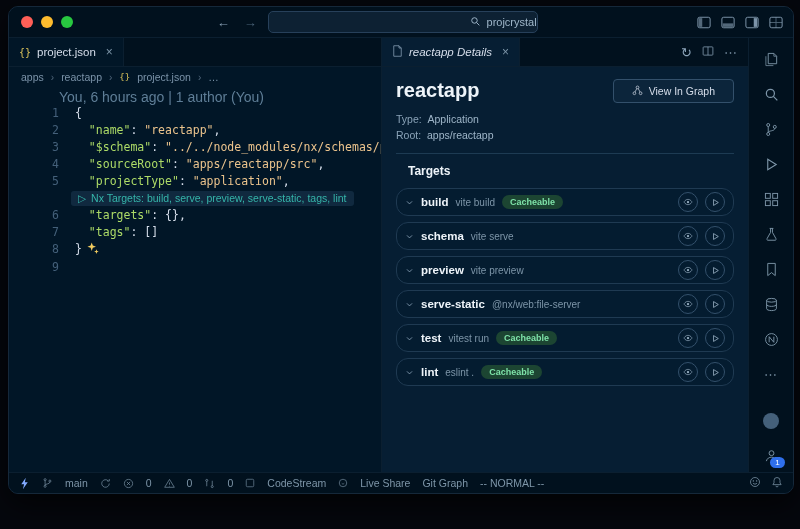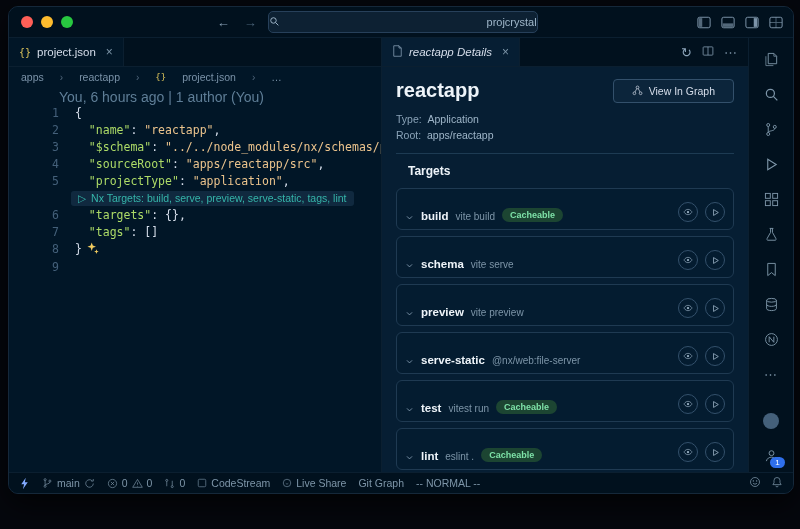--- a/index.html
+++ b/index.html
@@ -10,35 +10,35 @@
   
   .titlebar{height:30px;flex:0 0 30px;background:#01111e;display:flex;align-items:center;
     padding:0 10px;gap:8px;border-bottom:1px solid #0b1f30;}
   .lights{display:flex;gap:8px;margin-left:2px;}
   .light{width:12px;height:12px;border-radius:50%;}
   .light.red{background:#ff5f57}.light.yellow{background:#febc2e}.light.green{background:#28c840}
   .tb-spacer{flex:1}
   .nav-arrow{color:#8ba3b8;font-size:13px;line-height:1;padding:0 3px;cursor:default}
   .nav-arrow.dim{color:#4b6479}
   .searchbox{width:268px;height:20px;background:#0d2133;border:1px solid #27405a;border-radius:5px;
-    color:#9fb6c9;font-size:11px;display:flex;align-items:center;justify-content:space-between;gap:6px;}
+    color:#9fb6c9;font-size:11px;display:flex;align-items:center;justify-content:flex-end;gap:6px;}
   .win-icons{display:flex;gap:10px;align-items:center;color:#8ba3b8}
   .win-icons svg{display:block}
   
   .main{flex:1;display:flex;min-height:0;}
   .group-left{width:372px;flex:0 0 372px;display:flex;flex-direction:column;border-right:1px solid #0b1f30;}
   .group-right{flex:1;display:flex;flex-direction:column;min-width:0;}
   .tabstrip{height:28px;flex:0 0 28px;background:#01111e;display:flex;align-items:stretch;border-bottom:1px solid #0b1f30;}
   .tab{display:flex;align-items:center;gap:6px;padding:0 10px;font-size:11.5px;color:#d6deeb;
     background:#011627;border-right:1px solid #0b1f30;}
   .group-right .tab{background:#061e33;font-style:italic;}
   .tab .json-icon{color:#d8c15a;font-family:"DejaVu Sans Mono",monospace;font-size:10px;font-style:normal}
   .tab .close{color:#7d95a8;font-size:12px;margin-left:4px;font-style:normal}
   .tab-actions{margin-left:auto;display:flex;align-items:center;gap:10px;padding:0 10px;color:#8ba3b8;font-size:13px;}
-  .breadcrumb{height:20px;flex:0 0 20px;display:flex;align-items:center;gap:16px;padding:0 12px;
+  .breadcrumb{height:20px;flex:0 0 20px;display:flex;align-items:center;gap:7px;padding:0 12px;
     font-size:10.5px;color:#7a92a8;background:#011627;}
   .breadcrumb .sep{color:#51677c;font-size:10px}
   .breadcrumb .json-icon{color:#d8c15a;font-family:"DejaVu Sans Mono",monospace;font-size:9px}
   
   .code-area{flex:1;overflow:hidden;padding-top:3px;font-family:"DejaVu Sans Mono",monospace;
     font-size:11.5px;line-height:17px;position:relative;}
   .code-row{display:flex;white-space:pre;}
   .gutter{flex:0 0 50px;text-align:right;padding-right:16px;color:#44607a;user-select:none;}
   .tok-key{color:#addb67}.tok-str{color:#ecc48d}.tok-punc{color:#d6deeb}
   .tok-brace{color:#d6deeb}.tok-ws{color:#d6deeb}
@@ -50,42 +50,42 @@
   
   .webview{flex:1;background:#061e33;padding:12px 14px;overflow:hidden;color:#d6deeb;}
   .panel-head{display:flex;align-items:flex-start;justify-content:space-between;margin-bottom:8px;}
   .panel-title{font-size:20px;font-weight:600;color:#eef4f9;}
   .graph-btn{display:flex;align-items:center;gap:6px;height:22px;padding:0 18px;border:1px solid #33506b;
     border-radius:4px;font-size:10.5px;color:#d6deeb;background:rgba(95,126,151,.08);}
   .meta-line{font-size:10.5px;line-height:16px;color:#9fb6c9;}
   .meta-line b{font-weight:400;color:#8aa3b8}
   .divider{height:1px;background:#1d3b53;margin:10px 0;}
   .targets-heading{font-size:12px;font-weight:700;color:#eef4f9;margin:2px 12px 10px;}
-  .target-row{display:flex;align-items:flex-end;gap:7px;height:26px;border:1px solid #1f3a52;border-radius:6px;
-    padding:7px 8px;margin-bottom:6px;background:rgba(3,26,43,.35);}
+  .target-row{display:flex;align-items:center;gap:7px;height:26px;border:1px solid #1f3a52;border-radius:12px;
+    padding:0 8px;margin-bottom:6px;background:rgba(3,26,43,.35);}
   .chev{color:#8ba3b8;display:flex;align-items:center}
   .t-name{font-size:11.5px;font-weight:700;color:#eef4f9;}
   .t-cmd{font-size:10px;color:#7d95a8;}
   .badge{background:#1c4532;color:#7ee2a8;font-size:9px;font-weight:700;padding:2px 8px;border-radius:9px;}
   .spacer{flex:1}
   .icon-btn{width:18px;height:18px;border:1px solid #33506b;border-radius:50%;display:flex;
     align-items:center;justify-content:center;color:#9fb6c9;}
   
   .rail{flex:0 0 44px;width:44px;background:#01111e;border-left:1px solid #0b1f30;display:flex;
     flex-direction:column;align-items:center;padding:10px 0 6px;gap:13px;color:#7d95a8;}
   .rail-btn{width:24px;height:22px;display:flex;align-items:center;justify-content:center;position:relative;}
   .rail-bottom{margin-top:auto;display:flex;flex-direction:column;gap:12px;align-items:center;}
   .avatar{width:16px;height:16px;border-radius:50%;background:#44607a;}
   .num-badge{position:absolute;right:-2px;bottom:-2px;background:#2f6feb;color:#fff;font-size:8px;
     min-width:11px;height:11px;border-radius:6px;display:flex;align-items:center;justify-content:center;padding:0 2px;}
   .dots{font-size:13px;letter-spacing:1px;color:#7d95a8}
   
   .statusbar{height:20px;flex:0 0 20px;background:#01111e;border-top:1px solid #0b1f30;display:flex;
     align-items:center;padding:0 10px;gap:12px;font-size:10.5px;color:#7d95a8;}
-  .sb-item{display:flex;align-items:center;gap:4px;white-space:nowrap;}
+  .sb-item{display:flex;align-items:center;gap:12px;white-space:nowrap;}
   .sb-right{margin-left:auto;display:flex;align-items:center;gap:10px;}
   .remote{color:#82aaff}
   svg{flex:none}
 </style>
 </head>
 <body>
 
 <div class="window">
 
   <div class="titlebar">

